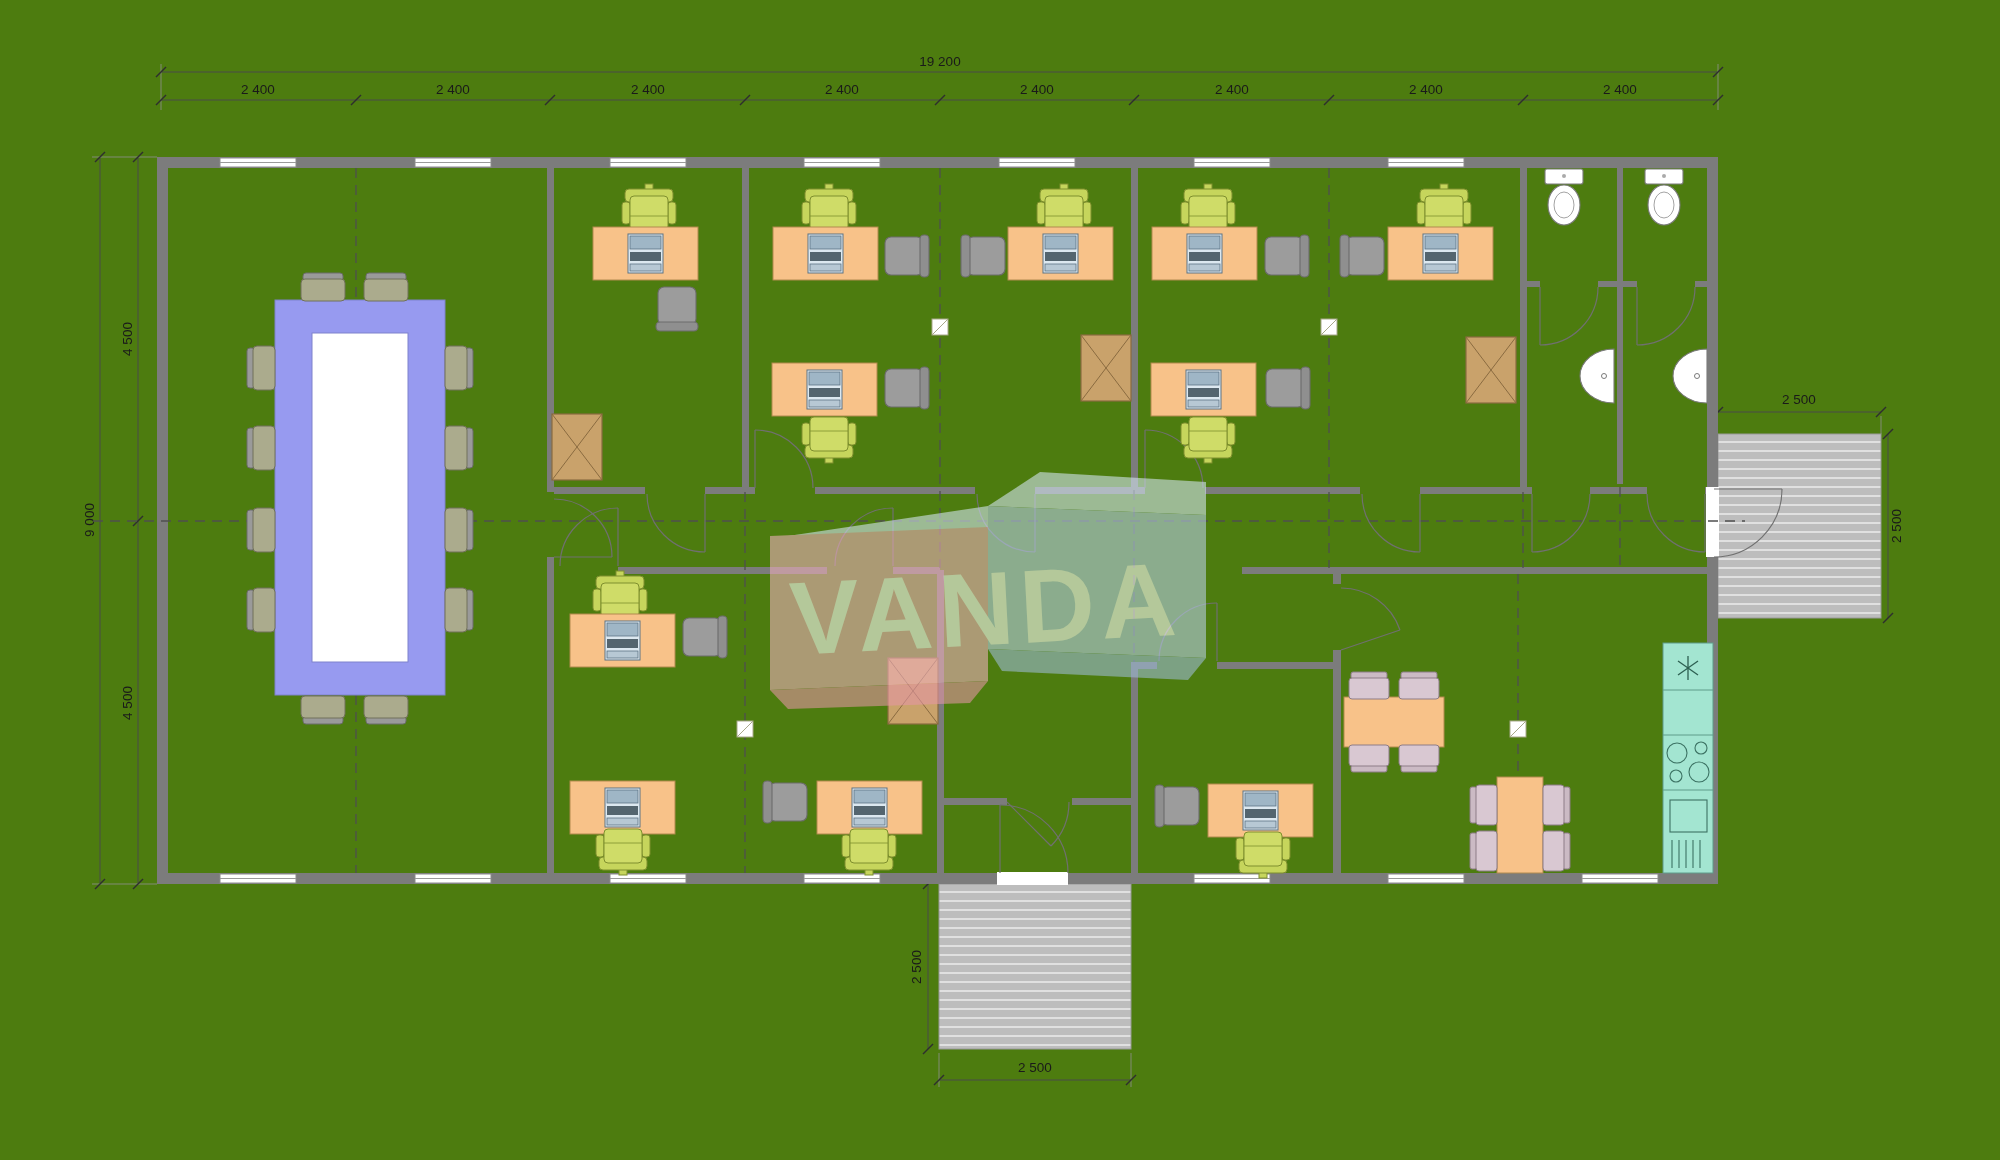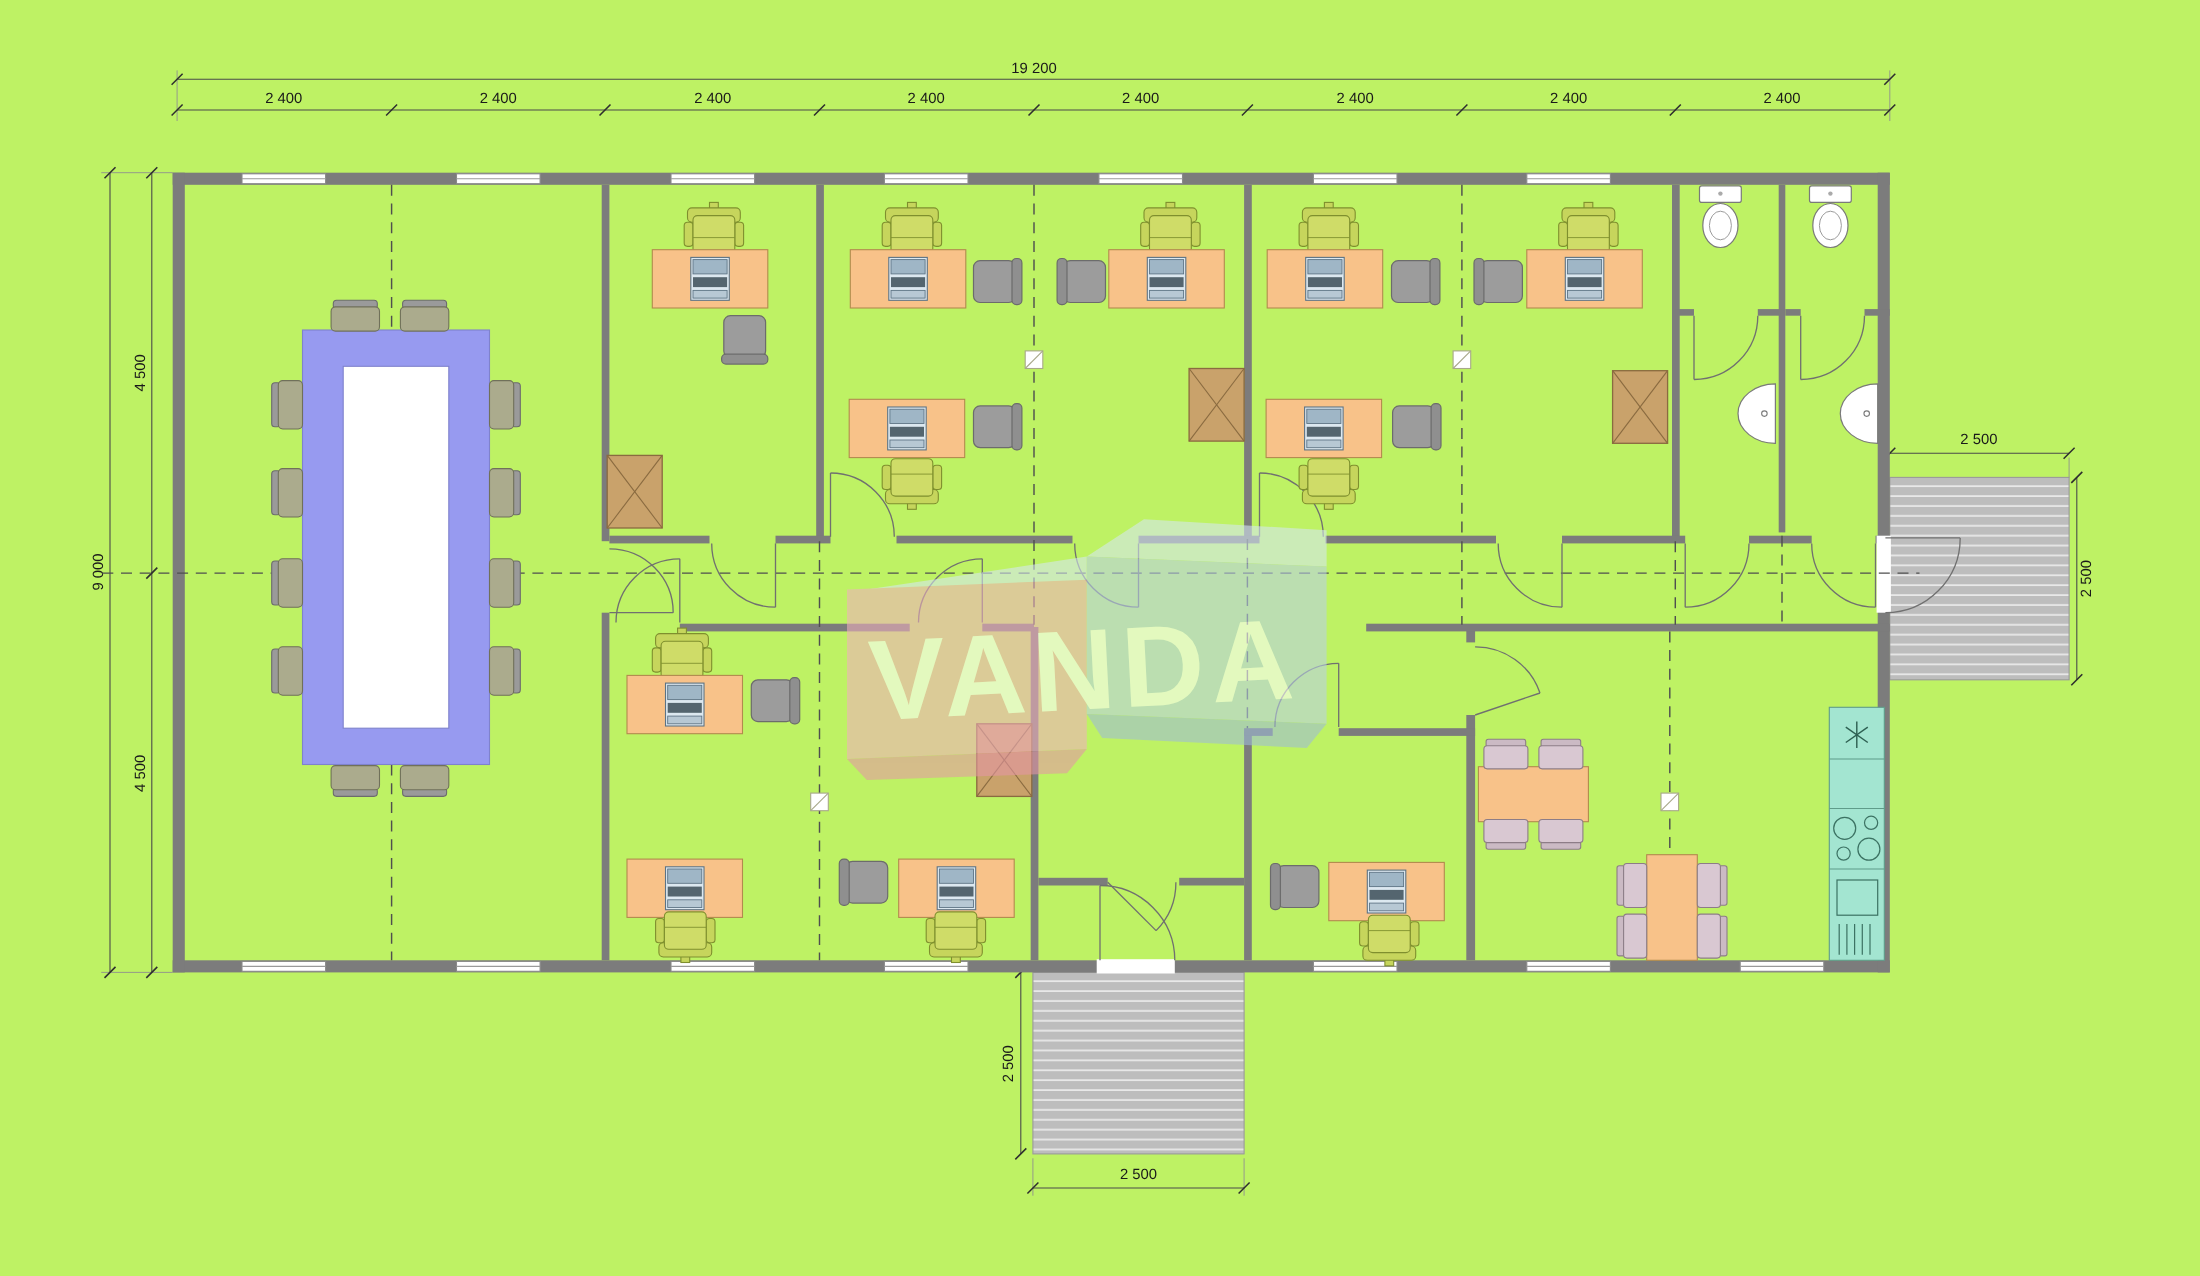--- a/index.html
+++ b/index.html
@@ -1,16 +1,16 @@
 <!DOCTYPE html>
 <html style="--wall: #7c7c7c; --dim: #4a4a4a; --text: #1a1a1a; --desk: #f8c289; --deskStroke: #b28a4e; --chairGreen: #c6d55c; --chairGreenDark: #7f8f2e; --chairGray: #9c9c9c; --chairGrayDark: #6c6c6c; --confTable: #979af0; --confTableStroke: #7f82cc; --confChair: #abab8d; --confChairDark: #70705a; --cabinet: #c9a26b; --cabinetStroke: #8a6b40; --counter: #a3e5d1; --counterStroke: #5f9c8a; --dining: #d9c8d2; --diningDark: #8d7d87; --deck: #bdbdbd; --deckLine: #e9e9e9; --wmPink: #f0b0bd; --wmPinkDark: #e596a6; --wmBlue: #b9d0e8; --wmBlueLight: #d6e7f4; --wmBlueDark: #9fbcd8;"><head>
 <meta charset="utf-8">
 <style>
   html,body{margin:0;padding:0;background:#fff;}
-  #stage{position:relative;width:2000px;height:1160px;background:#bef264;overflow:hidden;
+  #stage{position:relative;width:2000px;height:1160px;background:#4d7c0f;overflow:hidden;
          font-family:"Liberation Sans",sans-serif;}
   svg{display:block}
   .wall{fill:var(--wall);}
   .win{fill:#fff;stroke:#8a8a8a;stroke-width:1;}
   .winline{stroke:#9a9a9a;stroke-width:1;}
   .gap{fill:#fff;}
   .door{stroke:#707070;fill:none;stroke-width:1.2;}
   .dash{stroke:#4f4f4f;stroke-width:1.3;stroke-dasharray:10 7;fill:none;}
   .dim{stroke:var(--dim);stroke-width:1;fill:none;}
   .dimext{stroke:#8f8f8f;stroke-width:.8;fill:none;}

